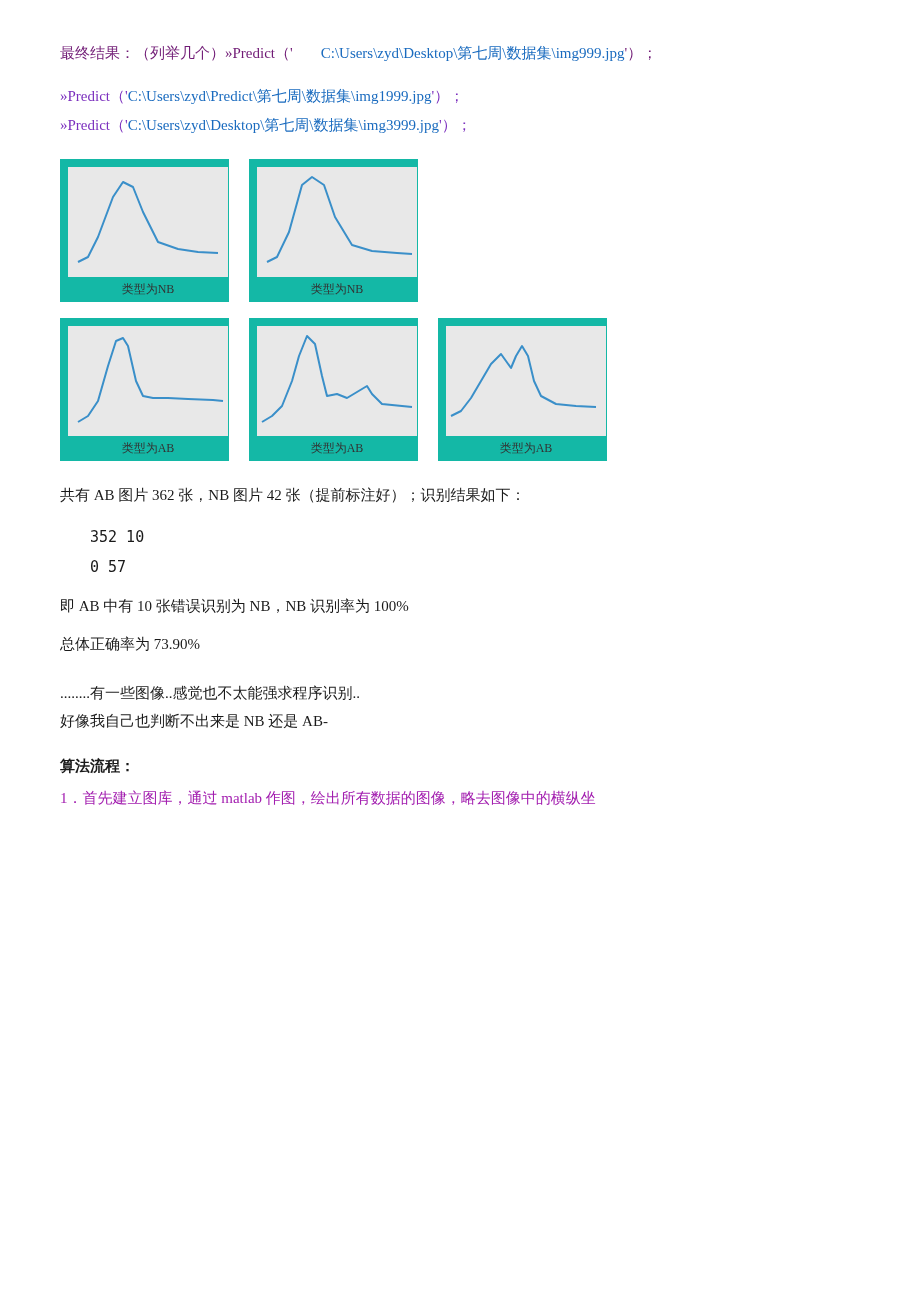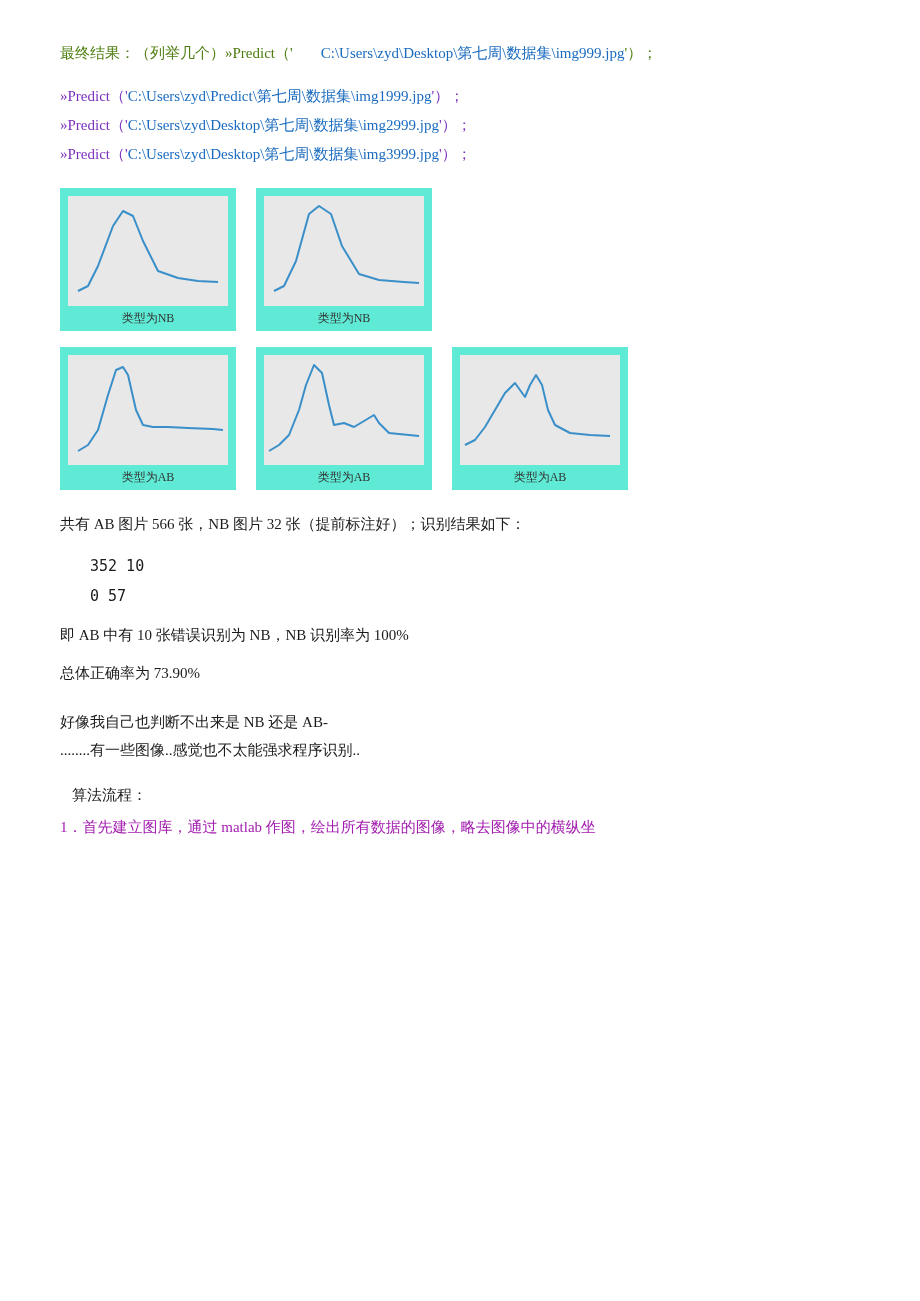--- a/index.html
+++ b/index.html
@@ -17,21 +17,21 @@
       max-width: 800px;
     }
 
     .intro-text {
       line-height: 1.8;
       margin-bottom: 16px;
       color: #1a1a1a;
     }
 
     .intro-text .black {
-      color: #4d7c0f;
+      color: #701a75;
     }
 
     .intro-text .blue-link {
       color: #1a6bbf;
       margin-left: 28px;
     }
 
     .predict-line {
       line-height: 1.8;
       color: #7b2fbe;
@@ -47,25 +47,25 @@
     }
 
     .image-row {
       display: flex;
       gap: 20px;
       margin-bottom: 16px;
       align-items: flex-end;
     }
 
     .image-card {
-      background: #5eead4;
+      background: #14b8a6;
       display: flex;
       flex-direction: column;
       align-items: center;
-      padding: 8px 8px 4px 8px;
+      padding: 8px 1px 4px 8px;
       border: none;
     }
 
     .image-card .chart-area {
       width: 160px;
       height: 110px;
       position: relative;
       overflow: hidden;
     }
 
@@ -95,22 +95,22 @@
       color: #1a1a1a;
     }
 
     .note-block {
       margin: 20px 0 8px 0;
       line-height: 1.9;
       color: #1a1a1a;
     }
 
     .algo-title {
-      margin: 16px 0 4px 12px;
-      font-weight: normal;
+      margin: 16px 0 4px 0;
+      font-weight: bold;
       color: #1a1a1a;
     }
 
     .algo-item {
       margin: 4px 0;
       line-height: 1.9;
       color: #a21caf;
     }
   </style>
 </head>
@@ -119,23 +119,20 @@
 <div class="content-area">
 
   <div class="intro-text">
     <span class="black">最终结果：（列举几个）»Predict（'</span><span class="blue-link">C:\Users\zyd\Desktop\第七周\数据集\img999.jpg</span><span class="black">'）；</span>
   </div>
 
   <div class="predict-line">
     <span>»Predict（'</span><span class="blue-link">C:\Users\zyd\Predict\第七周\数据集\img1999.jpg</span><span>'）；</span>
   </div>
   <div class="predict-line">
-    <span>»Predict（'</span><span class="blue-link">C:\Users\zyd\Desktop\第七周\数据集\img2999.jpg</span><span>'）；</span>
-  </div>
-  <div class="predict-line">
     <span>»Predict（'</span><span class="blue-link">C:\Users\zyd\Desktop\第七周\数据集\img3999.jpg</span><span>'）；</span>
   </div>
 
   <div class="images-section">
 
     <div class="image-row">
       <div class="image-card">
         <div class="chart-area">
           <svg viewBox="0 0 160 110" xmlns="http://www.w3.org/2000/svg">
             <rect width="160" height="110" fill="#e8e8e8"></rect>
@@ -182,31 +179,31 @@
           <svg viewBox="0 0 160 110" xmlns="http://www.w3.org/2000/svg">
             <rect width="160" height="110" fill="#e8e8e8"></rect>
             <polyline points="5,90 15,85 25,72 35,55 45,38 55,28 60,35 65,42 70,30 76,20 82,30 88,55 95,70 110,78 130,80 150,81" fill="none" stroke="#3a8fc9" stroke-width="2" stroke-linejoin="round"></polyline>
           </svg>
         </div>
         <div class="label">类型为AB</div>
       </div>
     </div>
   </div>
 
-  <div class="text-block">共有 AB 图片 566 张，NB 图片 32 张（提前标注好）；识别结果如下：</div>
+  <div class="text-block">共有 AB 图片 362 张，NB 图片 42 张（提前标注好）；识别结果如下：</div>
 
   <div class="matrix-block">
     <div>352      10</div>
     <div>  0      57</div>
   </div>
 
   <div class="text-block">即 AB 中有 10 张错误识别为 NB，NB 识别率为 100%</div>
   <div class="text-block">总体正确率为 73.90%</div>
 
   <div class="note-block">
+    <div>........有一些图像..感觉也不太能强求程序识别..</div>
     <div>好像我自己也判断不出来是 NB 还是 AB-</div>
-    <div>........有一些图像..感觉也不太能强求程序识别..</div>
   </div>
 
   <div class="text-block algo-title">算法流程：</div>
   <div class="text-block algo-item">1．首先建立图库，通过 matlab 作图，绘出所有数据的图像，略去图像中的横纵坐</div>
 
 </div>
 
 </body></html>

